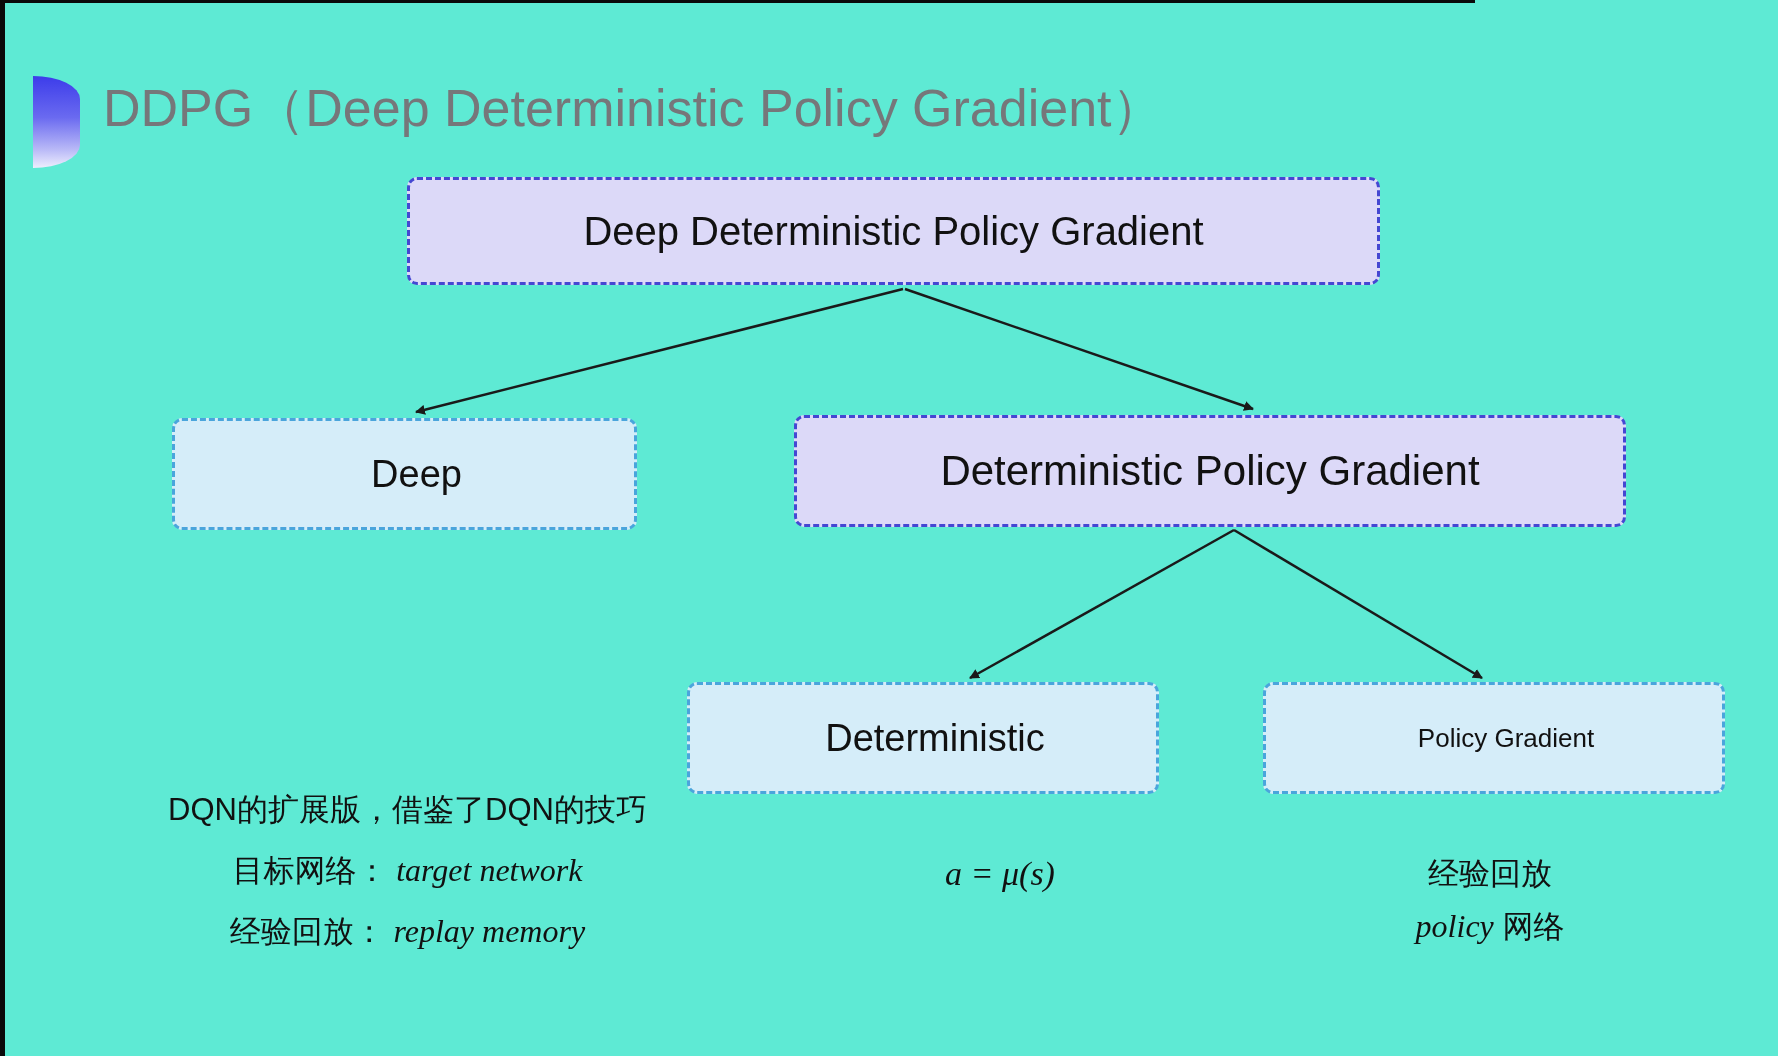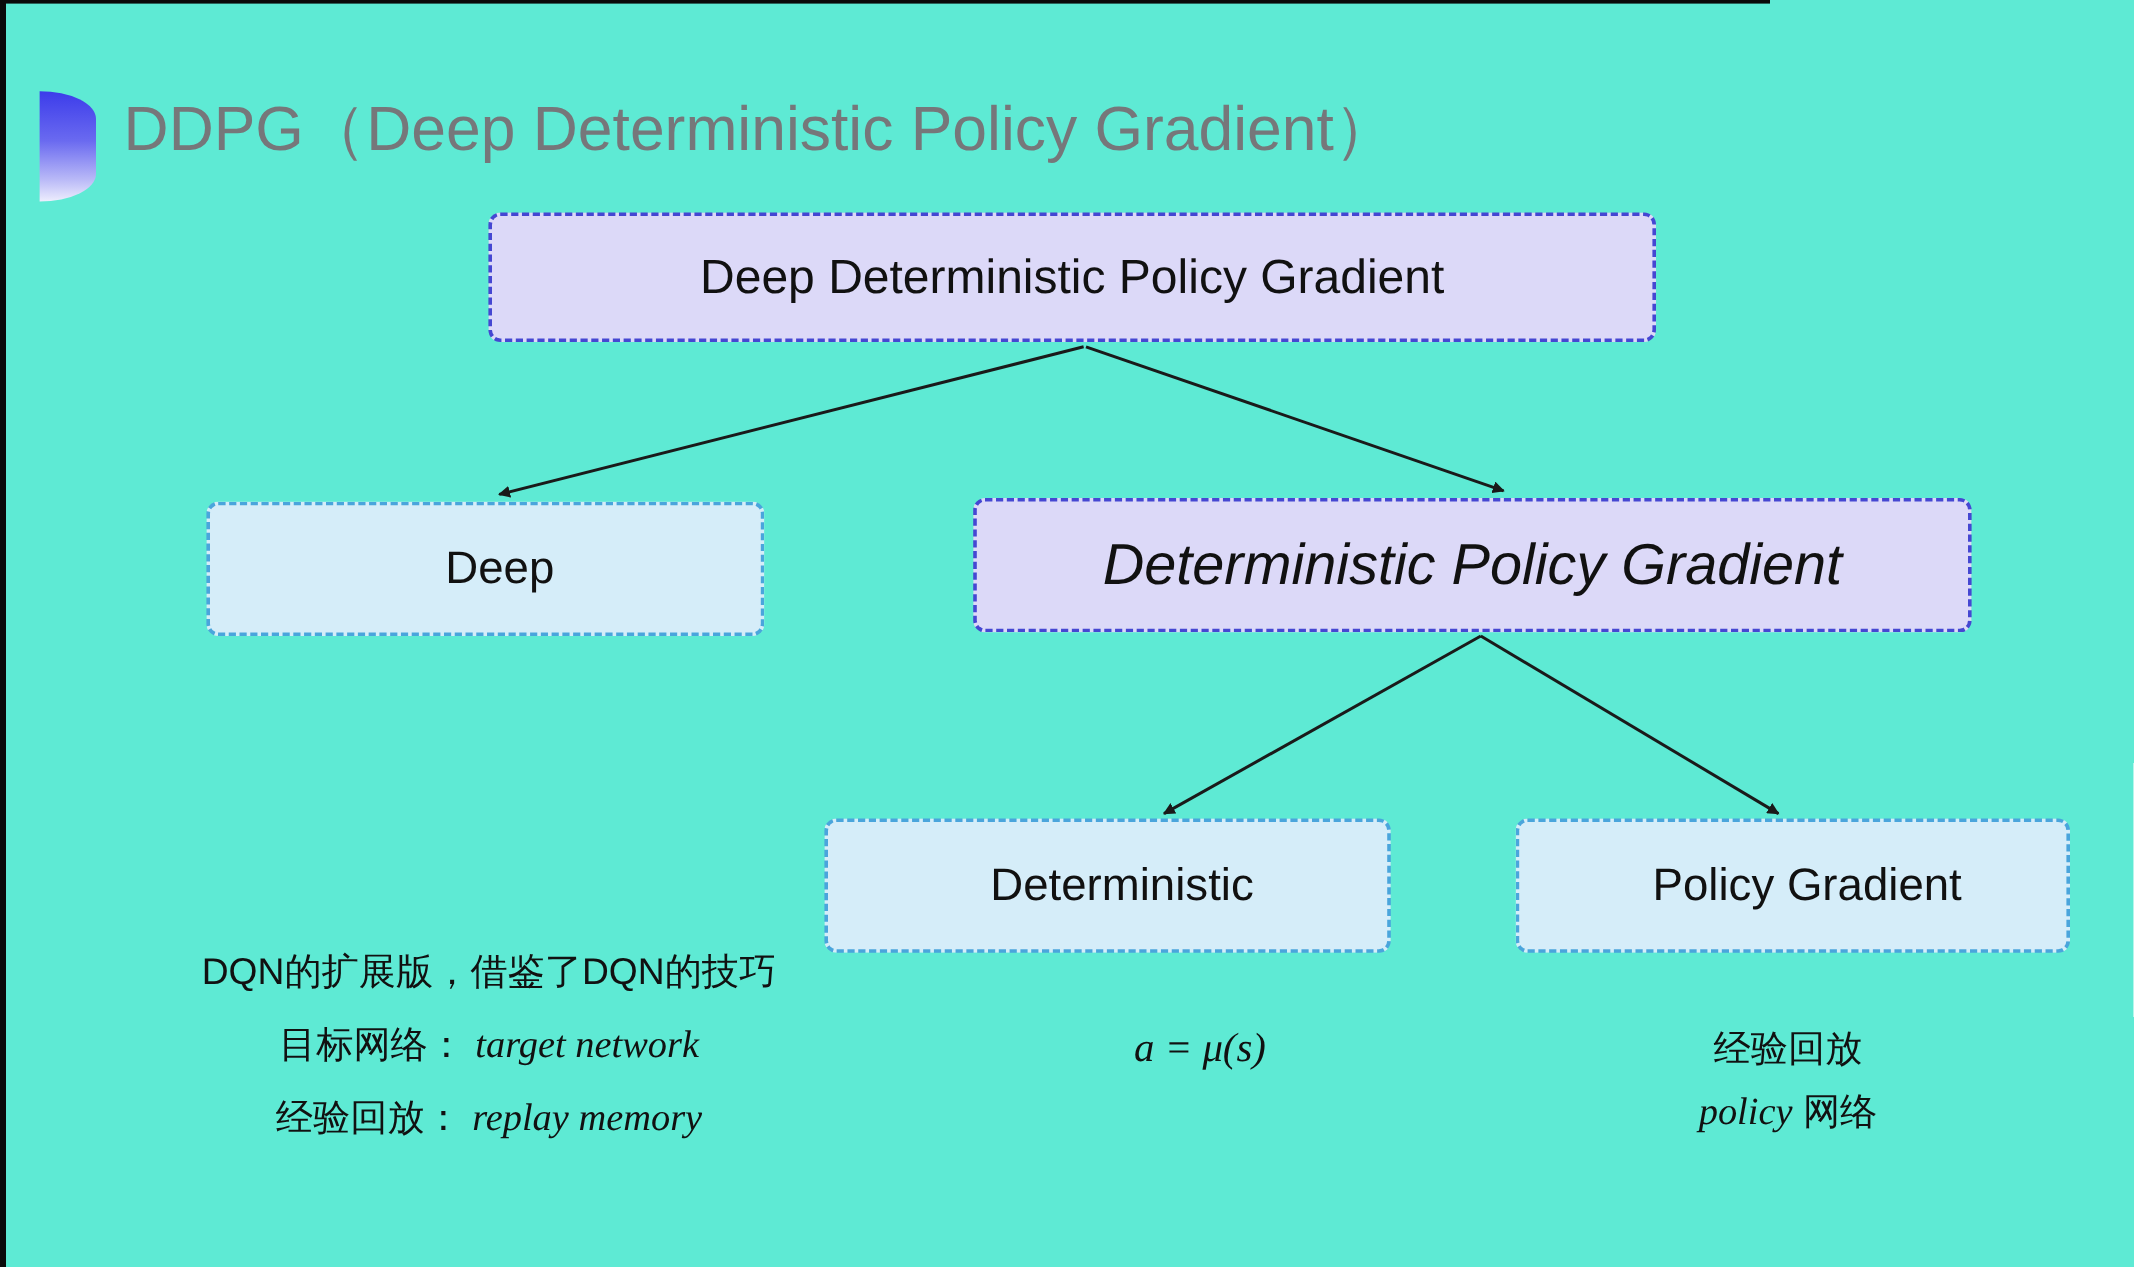--- a/index.html
+++ b/index.html
@@ -39,23 +39,23 @@
     border:3px dashed #4547d2;
     text-align:right;
   }
   .node.blue{
     background:#d5edf9;
     border:3px dashed #4aa5dc;
     padding-left:24px;
   }
   .node-root{left:407px;top:177px;width:973px;height:108px;font-size:40px;}
   .node-deep{left:172px;top:418px;width:465px;height:112px;font-size:38px;}
-  .node-dpg{left:811px;top:415px;width:832px;height:112px;font-size:48px;font-style:italic;}
+  .node-dpg{left:794px;top:415px;width:832px;height:112px;font-size:42px;}
   .node-det{left:687px;top:682px;width:472px;height:112px;font-size:38px;}
-  .node-pg{left:1263px;top:682px;width:462px;height:112px;font-size:38px;}
+  .node-pg{left:1263px;top:682px;width:462px;height:112px;font-size:26px;}
   .arrows{
     position:absolute;left:0;top:0;width:1778px;height:1056px;
     pointer-events:none;
   }
   .note{
     position:absolute;
     color:#111111;
     font-size:31px;
     text-align:center;
     line-height:58px;

